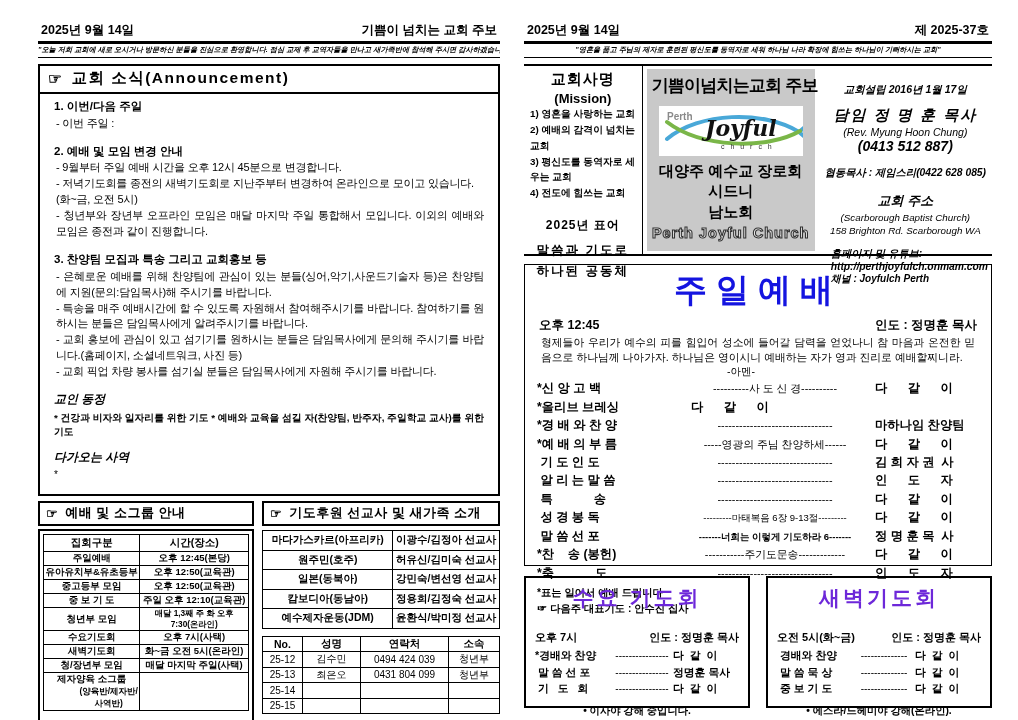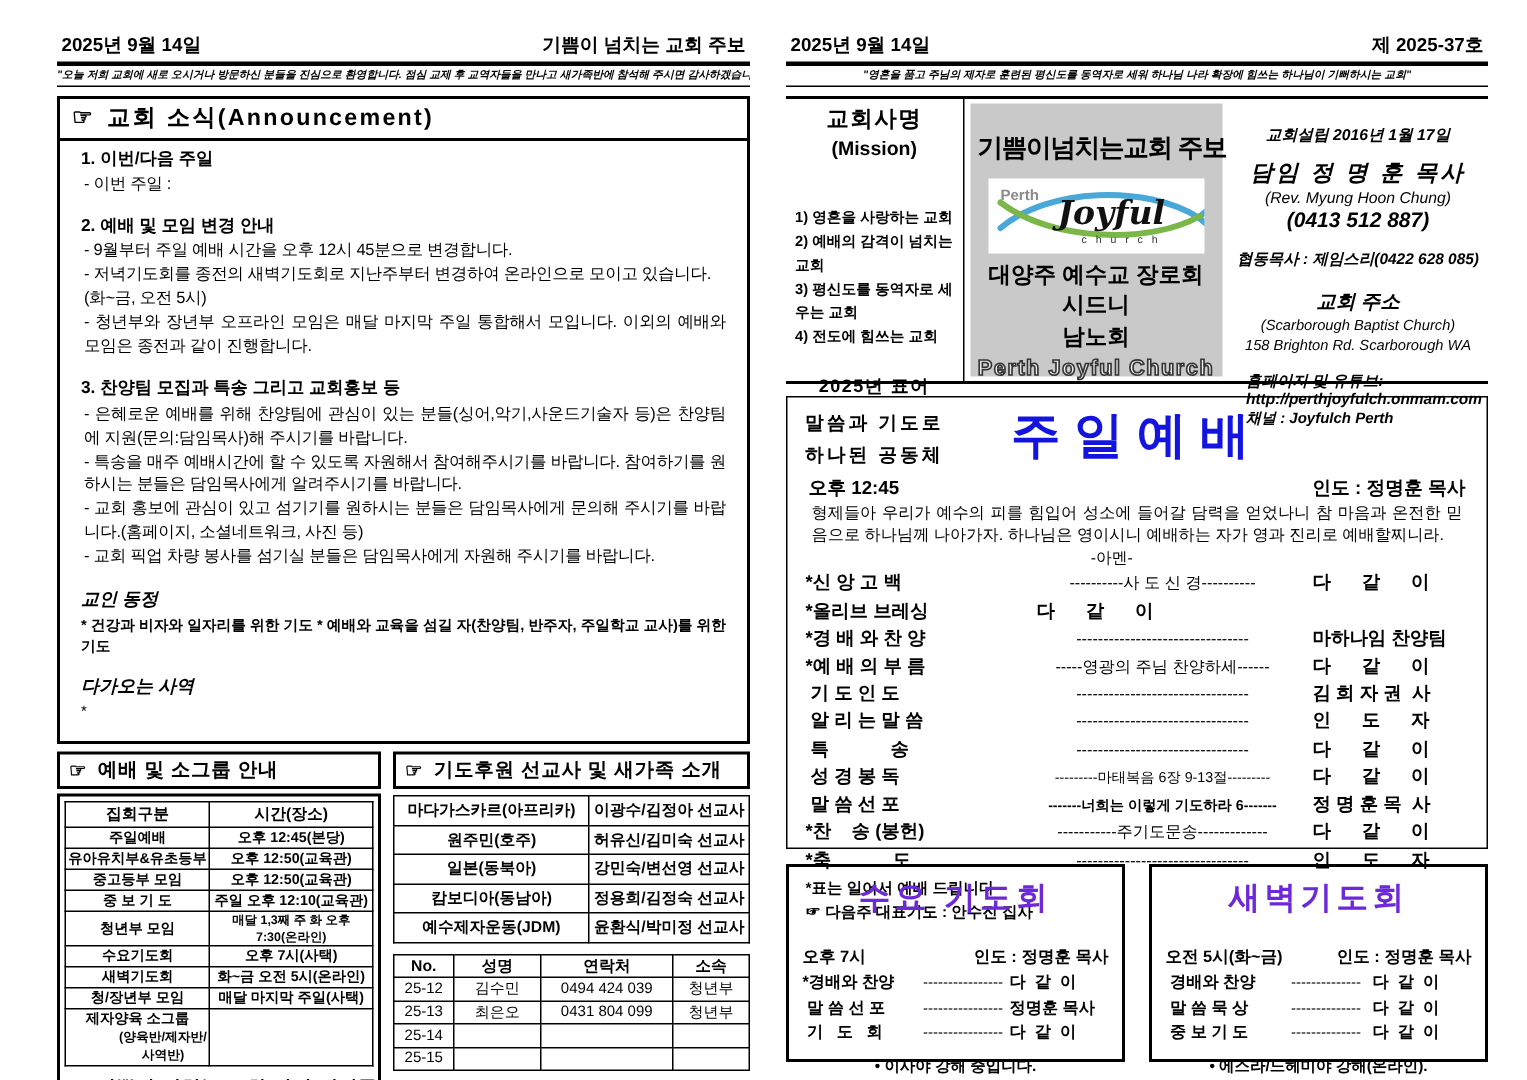--- a/index.html
+++ b/index.html
@@ -46,24 +46,24 @@
   .n-table td { font-size:10px; height:15.5px; padding:0 2px; }
   .n-table .n-h td { font-weight:bold; font-size:10.5px; }
   .n-no { width:40px; font-size:9px; } .n-name { width:58px; } .n-contact { width:88px; }
 
   
   .top-info { margin-top:6px; border-top:2.5px solid #000; border-bottom:2.5px solid #000;
               display:flex; height:192px; }
   .mission-box { width:152px; border-right:1px solid #000; padding:4px 6px; text-align:center; }
   .m-title { font-size:15px; font-weight:bold; letter-spacing:1px; }
   .m-sub { font-size:13px; font-weight:bold; margin-top:2px; }
-  .m-items { text-align:left; font-size:9.8px; font-weight:bold; line-height:1.62; margin-top:32px; }
+  .m-items { text-align:left; font-size:9.8px; font-weight:bold; line-height:1.62; margin-top:0; }
   .m-slogan-t { font-size:12px; font-weight:bold; margin-top:16px; letter-spacing:1px; }
   .m-slogan { font-size:12.5px; font-weight:bold; letter-spacing:2px; margin-top:6px; line-height:1.7; }
-  .masthead { width:168px; background:#c9c9c9; margin:3px 4px; padding:18px 5px; text-align:center; }
+  .masthead { width:168px; background:#c9c9c9; margin:3px 4px; padding:5px 5px; text-align:center; }
   .mast-title { font-size:17px; font-weight:900; letter-spacing:-0.8px; white-space:nowrap; }
   .logo-box { background:#ffffff; margin:9px 7px 5px; height:50px; position:relative; overflow:hidden; }
   .org { font-size:15px; font-weight:bold; line-height:1.35; margin-top:4px; }
   .church-en { font-size:14.5px; font-weight:bold; color:#efefef; -webkit-text-stroke:1.1px #333;
                letter-spacing:1px; margin-top:3px; }
   .info-box { flex:1; padding:17px 4px; text-align:center;font-style:italic; }
   .i-founded { font-size:10.5px; font-weight:bold; }
   .i-pastor { font-size:15px; font-weight:bold; letter-spacing:2px; margin-top:9px; }
   .i-pastor-en { font-size:10.5px; margin-top:1px; }
   .i-phone { font-size:14px; font-weight:bold; }

